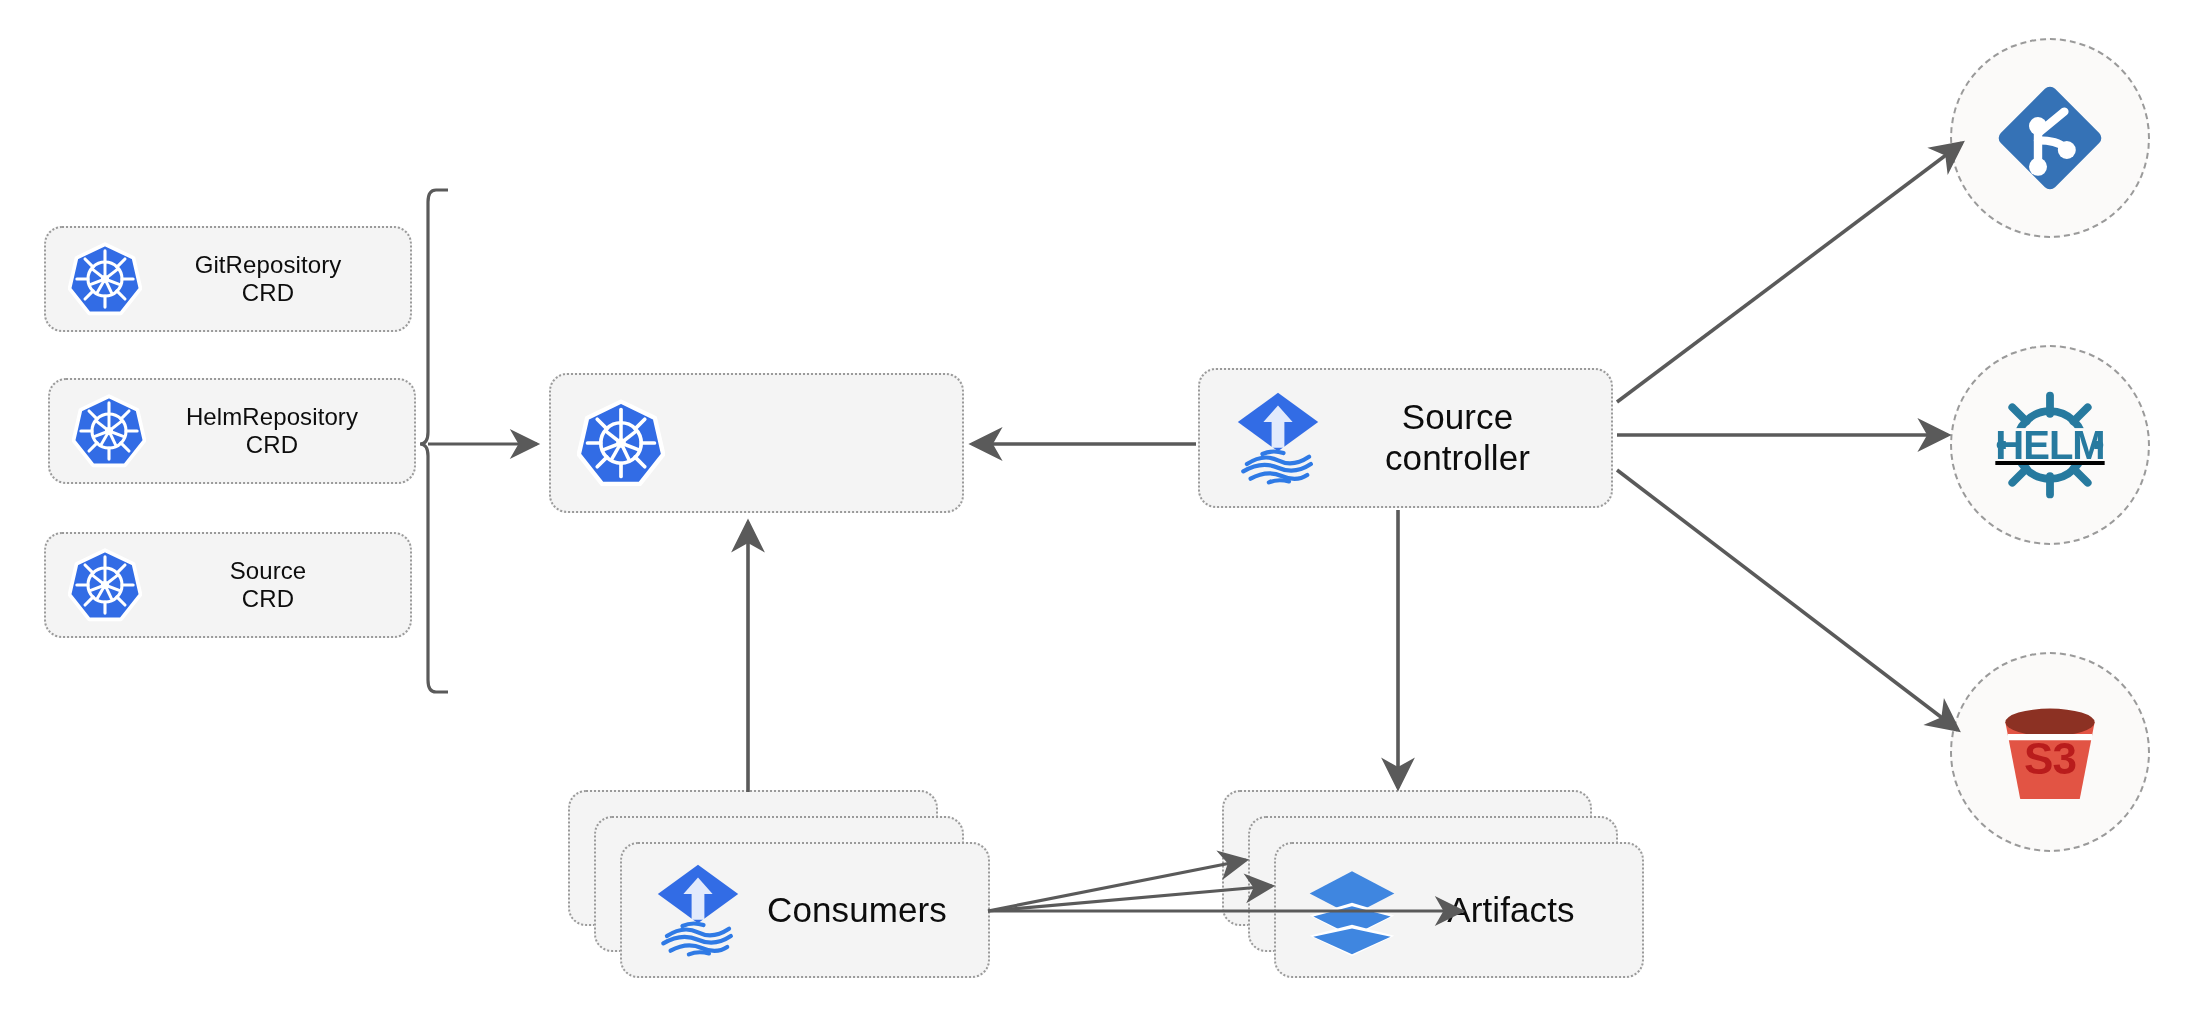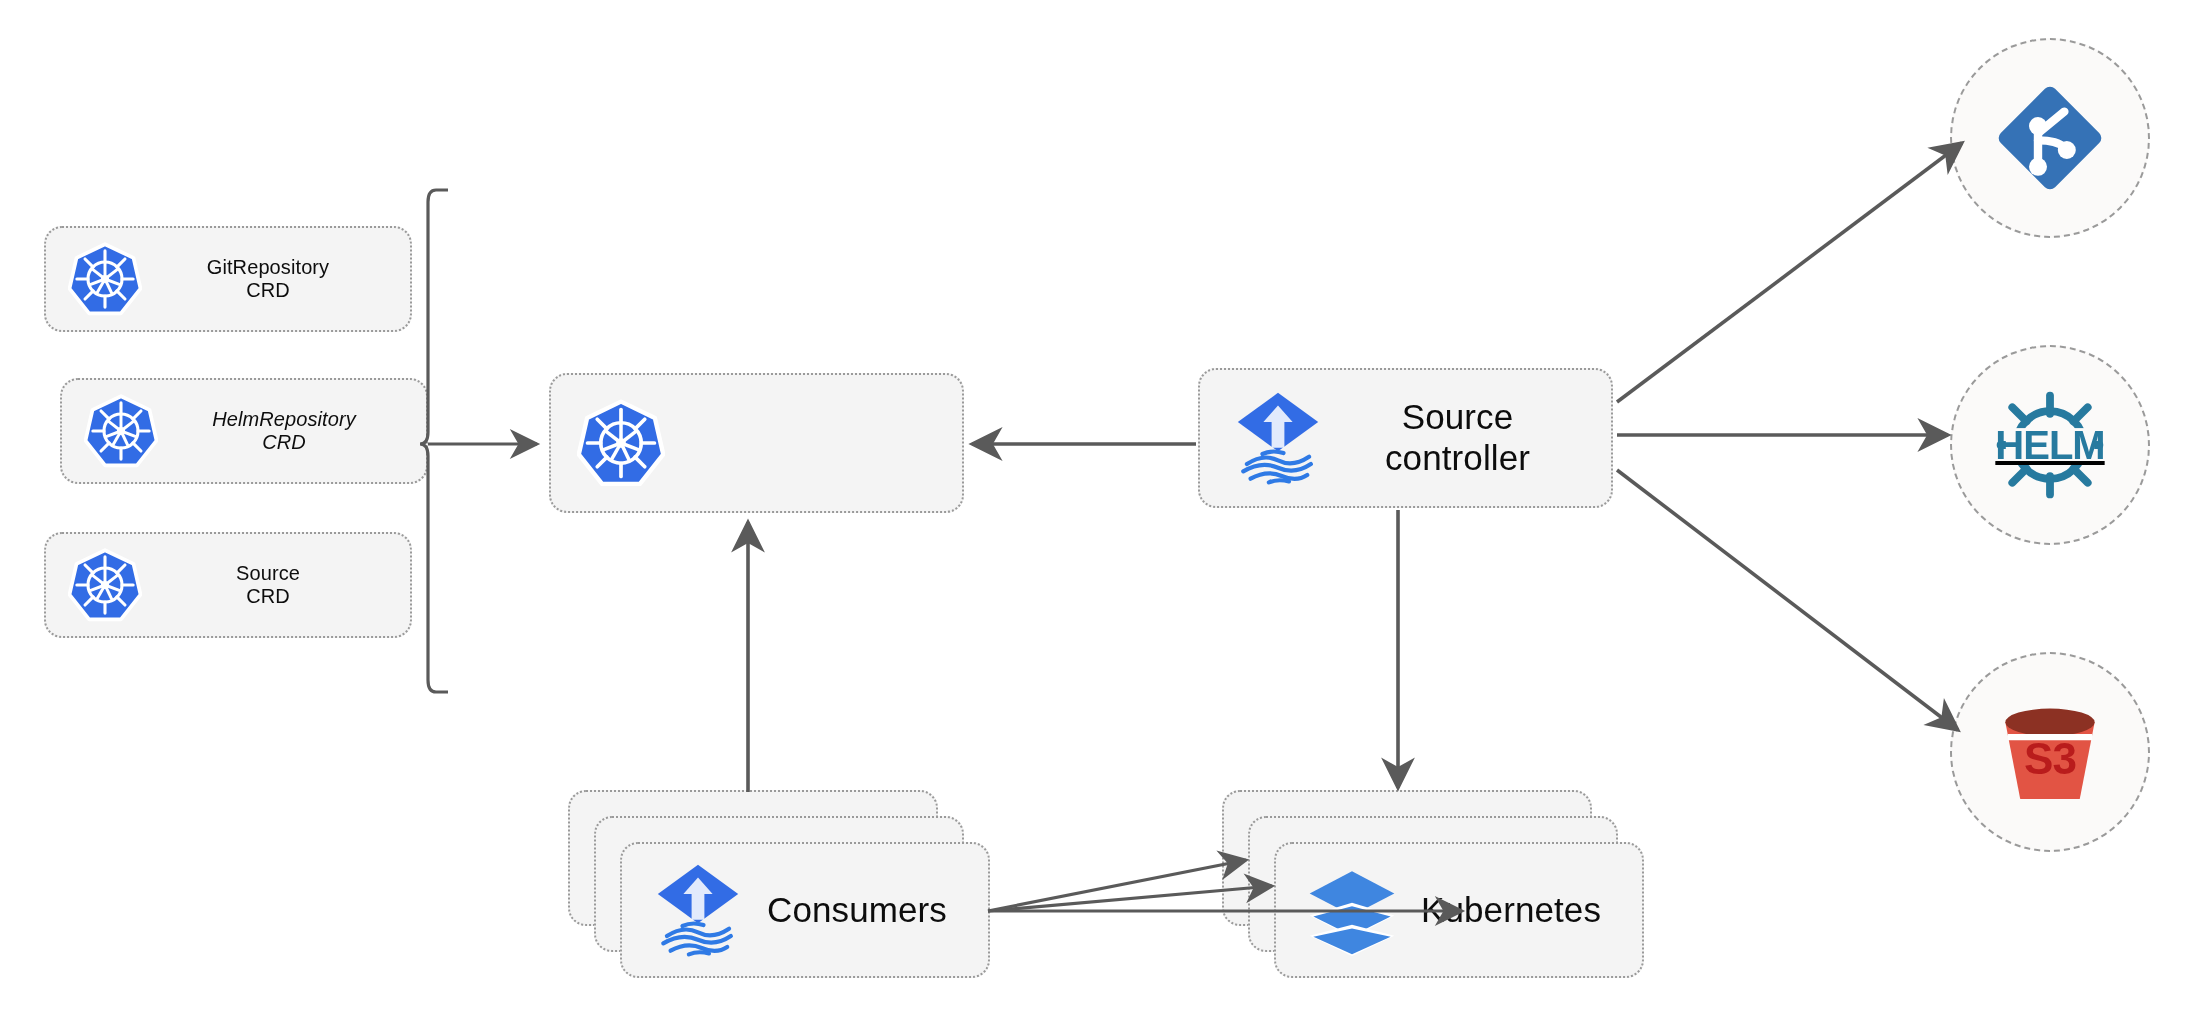--- a/index.html
+++ b/index.html
@@ -36,21 +36,21 @@
     text-align:center;
     color:#0d0d0d;
     line-height:1.16;
     letter-spacing:.1px;
     white-space:pre-line;
     padding-right:6px;
   }
   
   .crd{ width:368px; height:106px; padding:0 10px 0 22px; }
   .crd .ico{ width:74px; height:74px; }
-  .crd .lbl{ font-size:20px; }
+  .crd .lbl{ font-size:24px; }
 
   
   .kapi{ width:415px; height:140px; padding:0 12px 0 26px; }
   .kapi .ico{ width:88px; height:88px; }
   .kapi .lbl{ font-size:35px; padding-left:4px; }
 
   
   .srcc{ width:415px; height:140px; padding:0 14px 0 32px; }
   .srcc .ico{ width:92px; height:94px; }
   .srcc .lbl{ font-size:35px; }
@@ -172,21 +172,21 @@
   <div class="node crd" style="left:44px;  top:226px;">
     <span class="ico">
       <svg width="74" height="74">
           <use href="#sym-k8s"></use>
         </svg>
       </span>
     <span class="lbl">GitRepository
 CRD</span>
   </div>
 
-  <div class="node crd" style="left:60px;  top:378px;font-style:italic;">
+  <div class="node crd" style="left:48px;  top:378px;">
     <span class="ico">
       <svg width="74" height="74">
           <use href="#sym-k8s"></use>
         </svg>
       </span>
     <span class="lbl">HelmRepository
 CRD</span>
   </div>
 
   <div class="node crd" style="left:44px;  top:532px;">
@@ -232,21 +232,21 @@
 
   <div class="stackwrap" style="left:1222px; top:790px; width:430px; height:190px;">
     <div class="ghost" style="left:0px;  top:0px;  width:370px; height:136px;"></div>
     <div class="ghost" style="left:26px; top:26px; width:370px; height:136px;"></div>
     <div class="node stk" style="left:52px; top:52px;">
       <span class="ico">
         <svg width="92" height="92">
             <use href="#sym-layers"></use>
           </svg>
         </span>
-      <span class="lbl">Kubernetes</span>
+      <span class="lbl">Artifacts</span>
     </div>
   </div>
 
   <div class="circ" style="left:1950px; top:38px;">
     <svg width="120" height="120">
         <use href="#sym-git"></use>
       </svg>
   </div>
 
   <div class="circ" style="left:1950px; top:345px;text-decoration:underline;">

